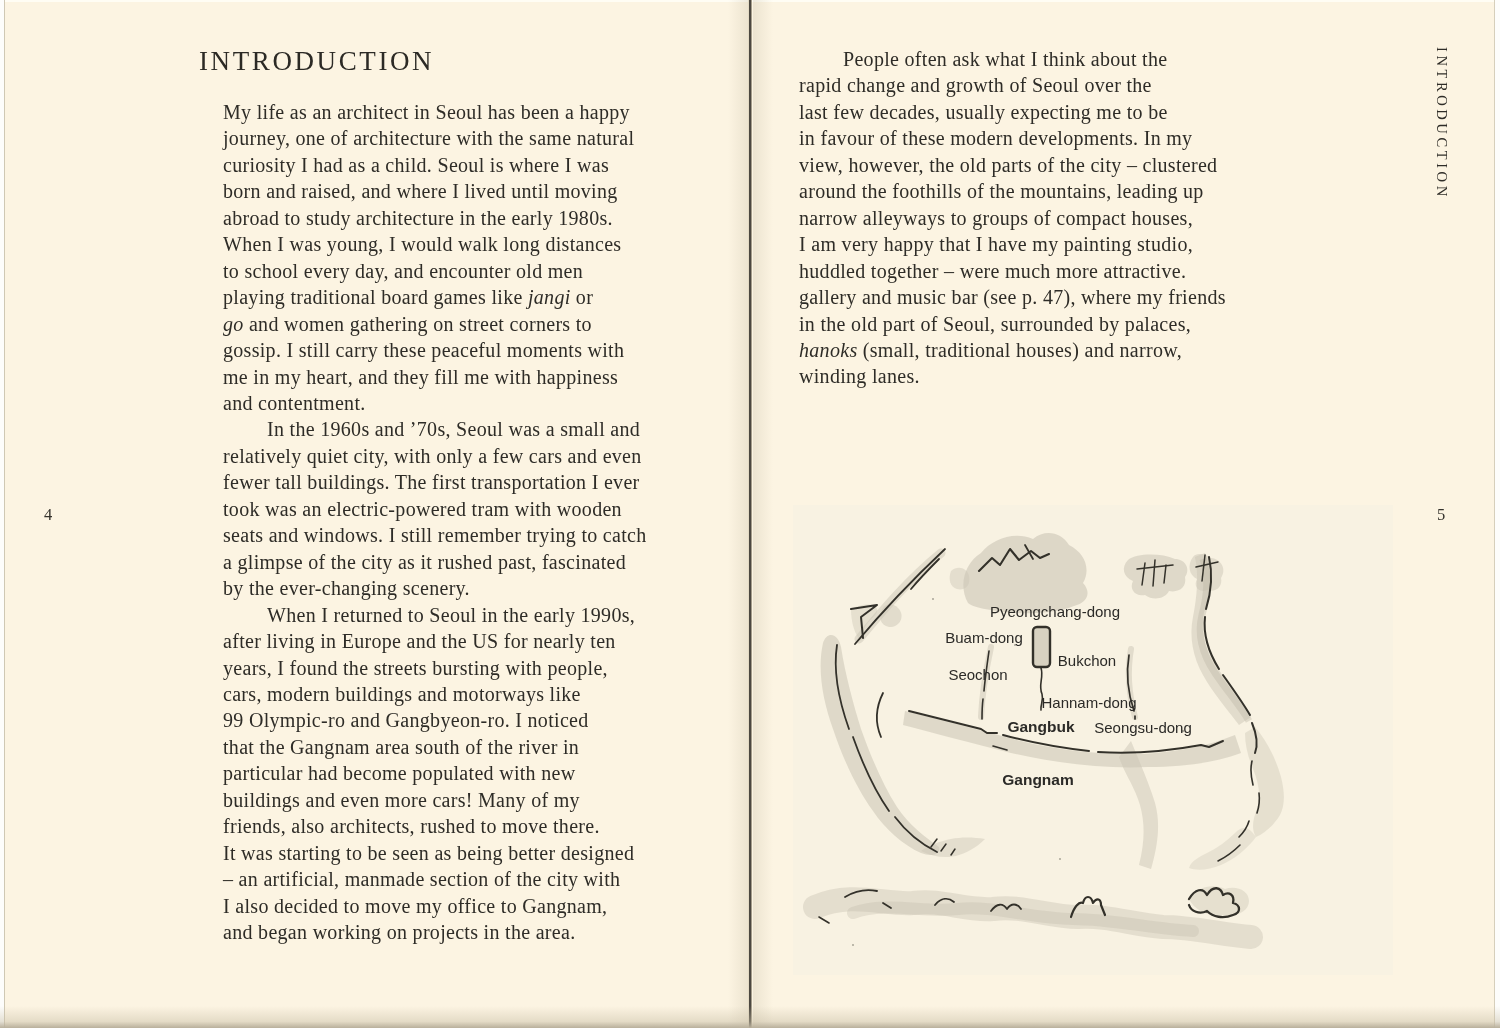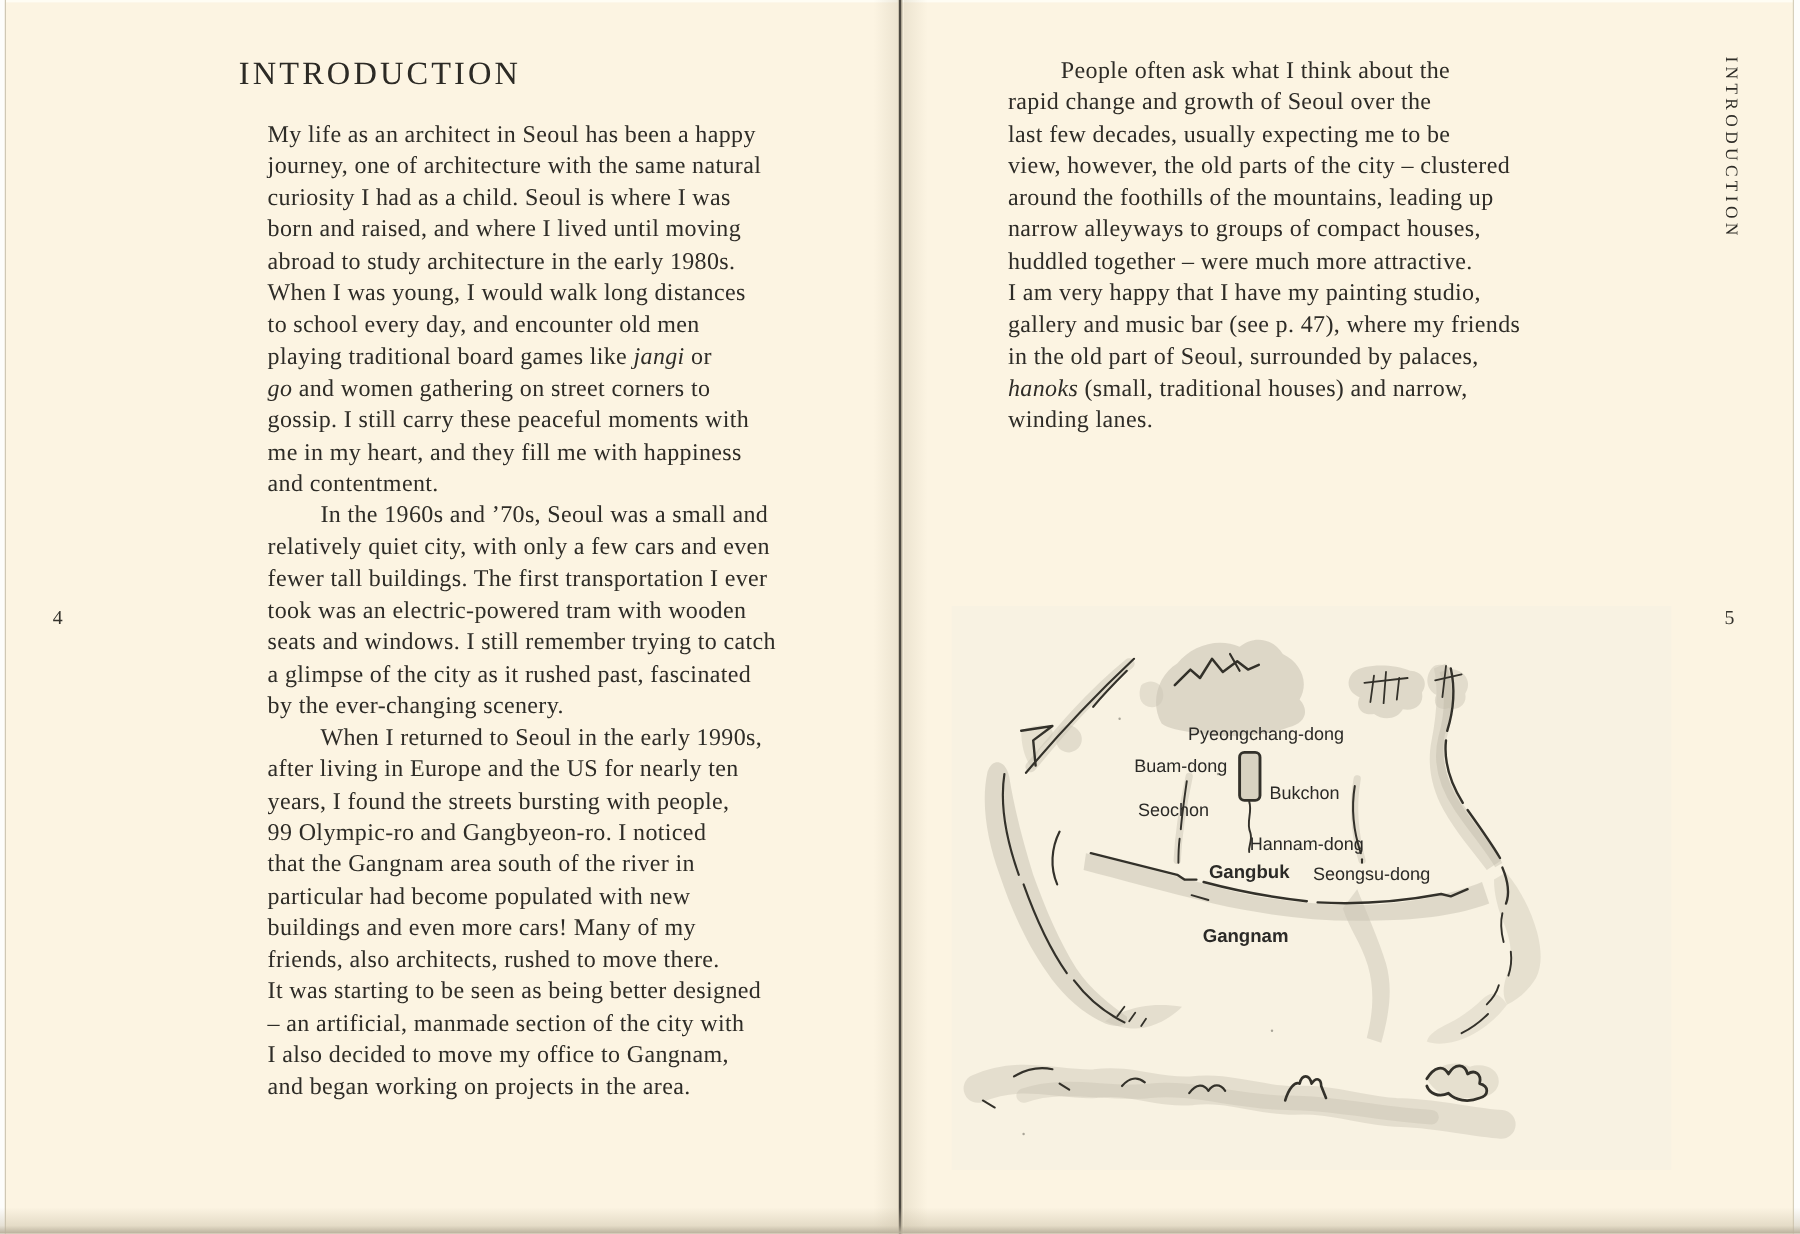--- a/index.html
+++ b/index.html
@@ -26,21 +26,21 @@
     background:linear-gradient(to right, rgba(190,180,155,0), rgba(190,180,155,.25));}
   .gutter-shade-r{position:absolute;left:753px;top:0;width:20px;height:100%;
     background:linear-gradient(to left, rgba(190,180,155,0), rgba(190,180,155,.25));}
 
   .heading{
     position:absolute;left:199px;top:46px;
     font-size:27px;letter-spacing:2.6px;font-weight:400;color:#2c2a25;
   }
   .body-block{position:absolute;font-size:20px;line-height:26.45px;letter-spacing:.3px;}
   #left-body{left:199px;top:99px;width:500px;margin-left:24px;}
-  #right-body{left:840px;top:46px;width:500px;}
+  #right-body{left:799px;top:46px;width:500px;}
   .line{white-space:pre;}
   .line.indent{padding-left:44px;}
   .line i{font-style:italic;}
 
   .page-number{position:absolute;font-size:16.5px;color:#34322c;}
   #page-num-left{left:44px;top:505px;}
   #page-num-right{left:1437px;top:505px;}
 
   .vertical-title{
     position:absolute;left:1450px;top:47px;
@@ -87,43 +87,45 @@
       <div class="line indent">In the 1960s and ’70s, Seoul was a small and</div>
       <div class="line">relatively quiet city, with only a few cars and even</div>
       <div class="line">fewer tall buildings. The first transportation I ever</div>
       <div class="line">took was an electric-powered tram with wooden</div>
       <div class="line">seats and windows. I still remember trying to catch</div>
       <div class="line">a glimpse of the city as it rushed past, fascinated</div>
       <div class="line">by the ever-changing scenery.</div>
       <div class="line indent">When I returned to Seoul in the early 1990s,</div>
       <div class="line">after living in Europe and the US for nearly ten</div>
       <div class="line">years, I found the streets bursting with people,</div>
+      <div class="line">cars, modern buildings and motorways like</div>
       <div class="line">99 Olympic-ro and Gangbyeon-ro. I noticed</div>
       <div class="line">that the Gangnam area south of the river in</div>
       <div class="line">particular had become populated with new</div>
       <div class="line">buildings and even more cars! Many of my</div>
       <div class="line">friends, also architects, rushed to move there.</div>
       <div class="line">It was starting to be seen as being better designed</div>
       <div class="line">– an artificial, manmade section of the city with</div>
       <div class="line">I also decided to move my office to Gangnam,</div>
       <div class="line">and began working on projects in the area.</div>
     </div>
   <div class="page-number" id="page-num-left">4</div>
 </div>
 
 <div>
   <div class="body-block" id="right-body">
       <div class="line indent">People often ask what I think about the</div>
       <div class="line">rapid change and growth of Seoul over the</div>
       <div class="line">last few decades, usually expecting me to be</div>
+      <div class="line">in favour of these modern developments. In my</div>
       <div class="line">view, however, the old parts of the city – clustered</div>
       <div class="line">around the foothills of the mountains, leading up</div>
       <div class="line">narrow alleyways to groups of compact houses,</div>
+      <div class="line">I am very happy that I have my painting studio,</div>
       <div class="line">huddled together – were much more attractive.</div>
-      <div class="line">I am very happy that I have my painting studio,</div>
       <div class="line">gallery and music bar (see p. 47), where my friends</div>
       <div class="line">in the old part of Seoul, surrounded by palaces,</div>
       <div class="line"><i>hanoks</i> (small, traditional houses) and narrow,</div>
       <div class="line">winding lanes.</div>
     </div>
   <div class="vertical-title">INTRODUCTION</div>
   <div class="page-number" id="page-num-right">5</div>
 
   <svg class="map-figure" viewBox="0 0 600 470" xmlns="http://www.w3.org/2000/svg">
     <rect x="0" y="0" width="600" height="470" fill="#f8f2e2"></rect>

